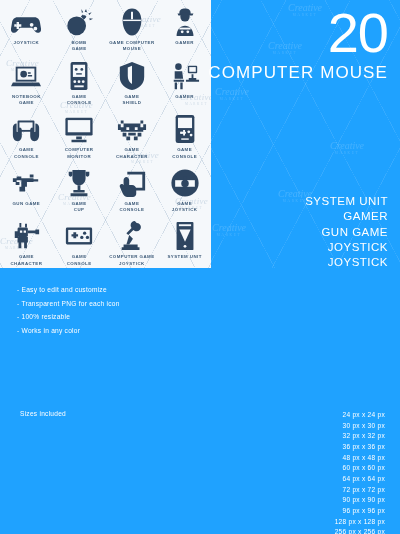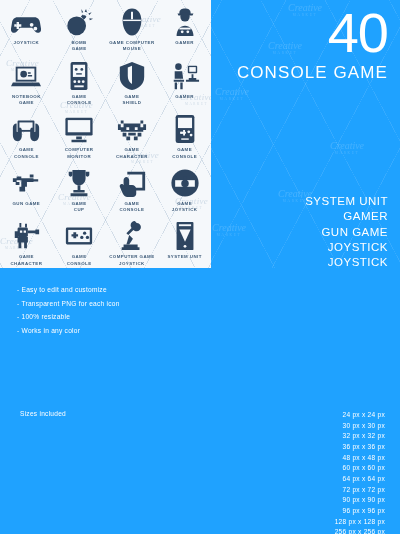--- a/index.html
+++ b/index.html
@@ -369,22 +369,22 @@
       </span>
       <span class="icon-label">SYSTEM UNIT</span>
     </div>
 
   </div>
 </div>
 
 <div id="blue-lines"></div>
 
 <div id="header-block">
-  <div id="header-count">40</div>
-  <div id="header-title">CONSOLE GAME</div>
+  <div id="header-count">20</div>
+  <div id="header-title">COMPUTER MOUSE</div>
 </div>
 
 <div class="wm-blue" style="left:288px;top:2px;">
   <span>Creative</span><small>MARKET</small>
 </div>
 <div class="wm-blue" style="left:268px;top:40px;">
   <span>Creative</span><small>MARKET</small>
 </div>
 <div class="wm-blue" style="left:215px;top:86px;">
   <span>Creative</span><small>MARKET</small>

